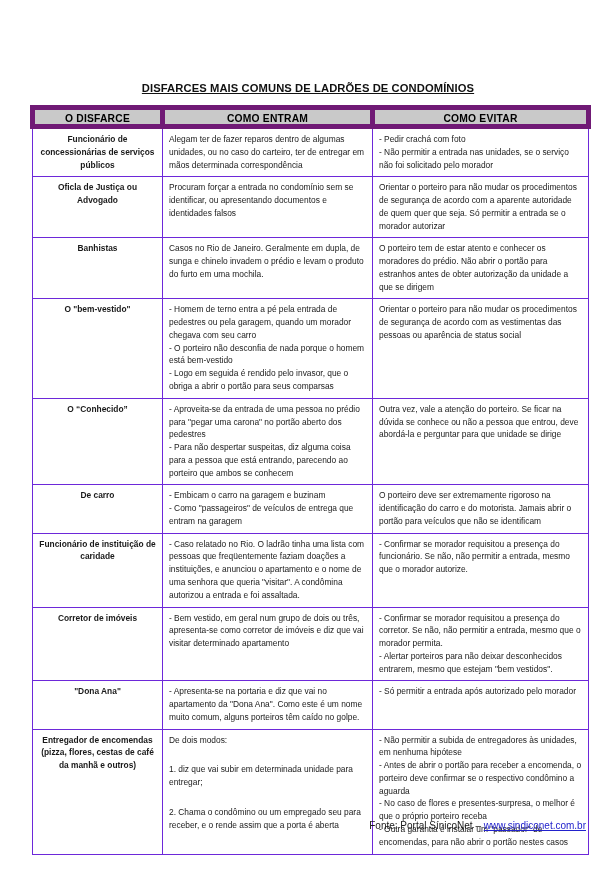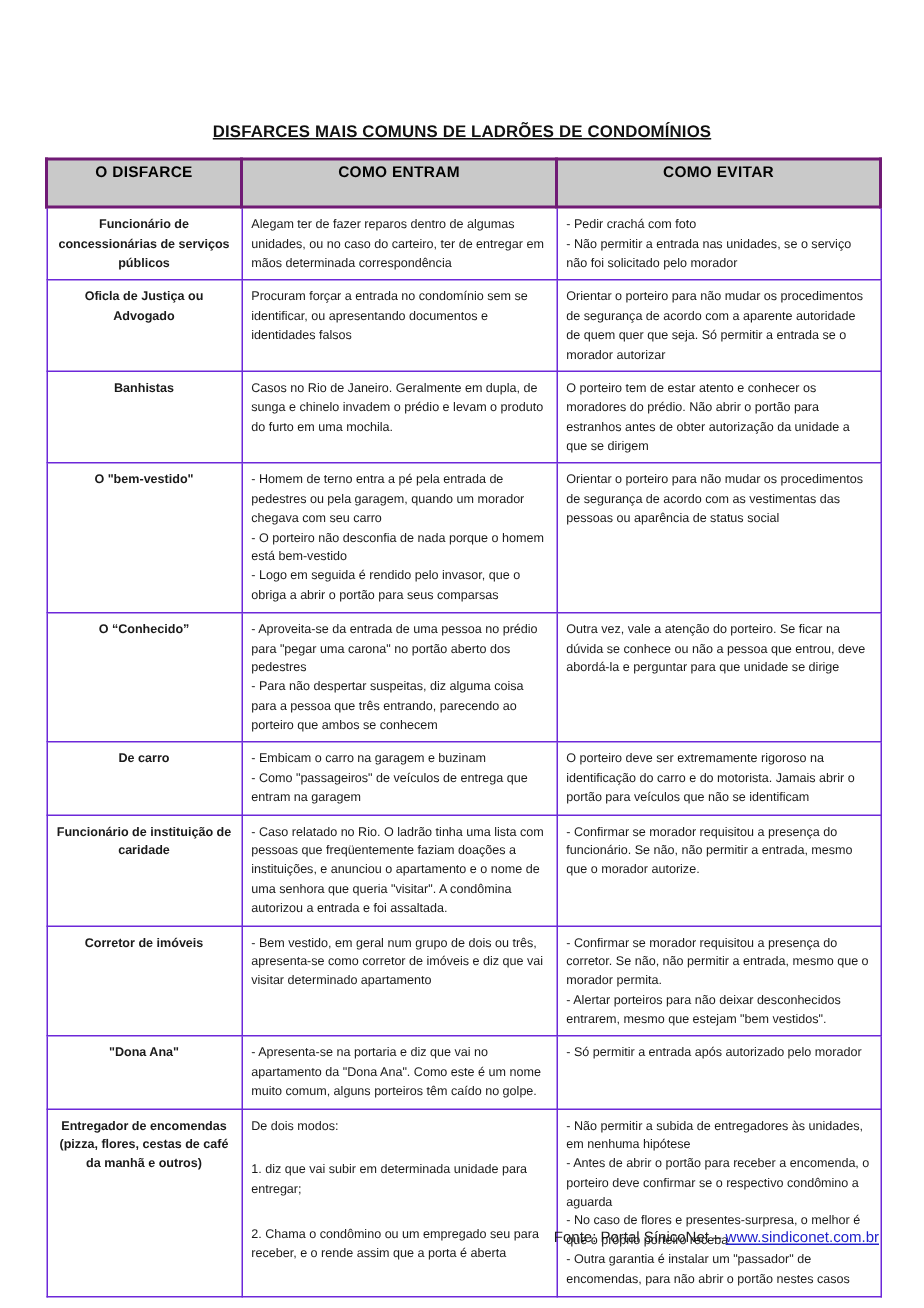--- a/index.html
+++ b/index.html
@@ -88,25 +88,25 @@
     border-collapse: collapse;
     table-layout: fixed;
     border: 1px solid #808080;
   }
   table.disguises col.c1 { width: 130px; }
   table.disguises col.c2 { width: 210px; }
   table.disguises col.c3 { width: 216px; }
 
   table.disguises th {
     background: #c9c9c9;
-    border: 2px solid #701a75;
+    border: 5px solid #701a75;
     font-size: 10.3px;
     font-weight: bold;
     text-align: center;
-    padding: 3px 2px 16px 2px;
+    padding: 3px 2px 0 2px;
     color: #000;
     letter-spacing: 0.2px;
     margin-left: 46px;
   }
   table.disguises td {
     border: 1px solid #6d28d9;
     vertical-align: top;
     padding: 4px 6px 5px 6px;
     font-size: 8.4px;
     line-height: 1.52;
@@ -201,21 +201,21 @@
               <p>- Logo em seguida é rendido pelo invasor, que o obriga a abrir o portão para seus comparsas</p>
             </td>
             <td class="cell-text">
               <p>Orientar o porteiro para não mudar os procedimentos de segurança de acordo com as vestimentas das pessoas ou aparência de status social</p>
             </td>
           </tr>
           <tr>
             <td class="disguise-name">O “Conhecido”</td>
             <td class="cell-text">
               <p>- Aproveita-se da entrada de uma pessoa no prédio para "pegar uma carona" no portão aberto dos pedestres</p>
-              <p>- Para não despertar suspeitas, diz alguma coisa para a pessoa que três entrando, parecendo ao porteiro que ambos se conhecem</p>
+              <p>- Para não despertar suspeitas, diz alguma coisa para a pessoa que está entrando, parecendo ao porteiro que ambos se conhecem</p>
             </td>
             <td class="cell-text">
               <p>Outra vez, vale a atenção do porteiro. Se ficar na dúvida se conhece ou não a pessoa que entrou, deve abordá-la e perguntar para que unidade se dirige</p>
             </td>
           </tr>
           <tr>
             <td class="disguise-name">De carro</td>
             <td class="cell-text">
               <p>- Embicam o carro na garagem e buzinam</p>
               <p>- Como "passageiros" de veículos de entrega que entram na garagem</p>

